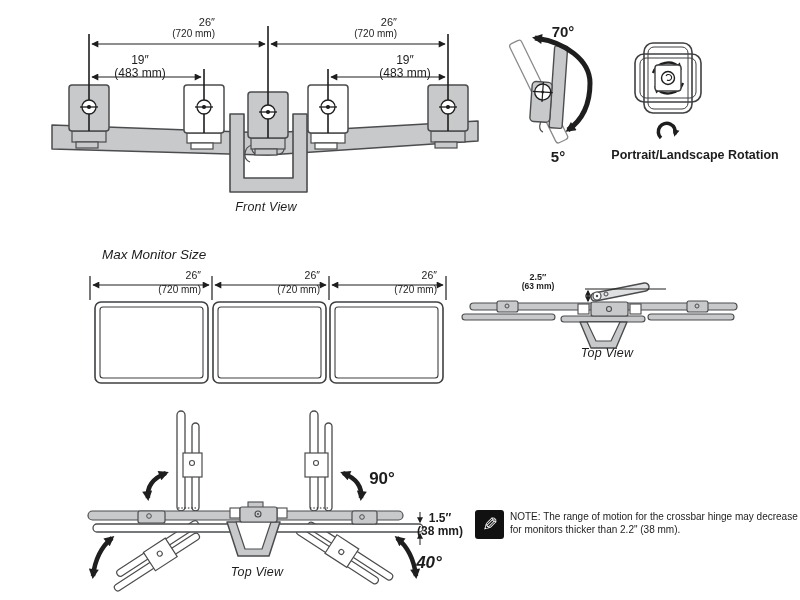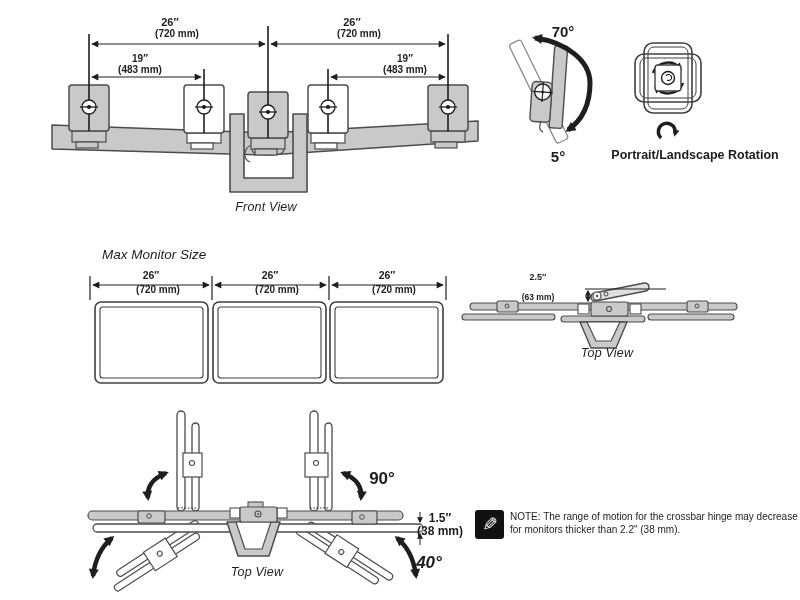--- a/index.html
+++ b/index.html
@@ -1,26 +1,26 @@
 <!DOCTYPE html>
 <html><head>
 <meta charset="utf-8">
 <style>
   html,body{margin:0;padding:0;background:#fff;}
   .canvas{position:relative;width:800px;height:600px;background:#fff;overflow:hidden;
           font-family:"Liberation Sans",sans-serif;color:#1d1d1f;}
   .canvas svg{position:absolute;overflow:visible;}
   .lbl{position:absolute;text-align:center;line-height:1.05;white-space:nowrap;}
   .lbl .ln{display:block;}
-  .dim1{font-weight:bold;font-size:11px;}
+  .dim1{font-weight:normal;font-size:11px;text-align:right;}
   .dim1 .s{font-size:10px;margin-left:14px;}
-  .dimS{font-weight:bold;font-size:10px;}
+  .dimS{font-weight:normal;font-size:12px;}
   .dimXS{font-weight:bold;font-size:12px;}
   .dimM{font-weight:bold;font-size:9px;}
-  .dimM .s{font-size:8.5px;margin-top:11px;}
+  .dimM .s{font-size:8.5px;}
   .gap4{margin-top:4px;}
   .angLG{font-weight:bold;font-size:17px;}
   .angMD{font-weight:bold;font-size:15px;}
   .cap{font-style:italic;font-size:12.5px;letter-spacing:.2px;}
   .titleI{font-style:italic;font-size:13.5px;text-align:left;}
   .boldCap{font-weight:bold;font-size:12.5px;}
   .noteTxt{position:absolute;left:510px;top:511px;width:290px;font-size:10px;line-height:12.5px;text-align:left;}
   .noteIcon{position:absolute;left:475px;top:510px;width:29px;height:29px;background:#111;border-radius:3px;
             display:flex;align-items:center;justify-content:center;}
   .noteIcon span{color:#fff;font-size:19px;transform:scaleX(-1);line-height:1;}

